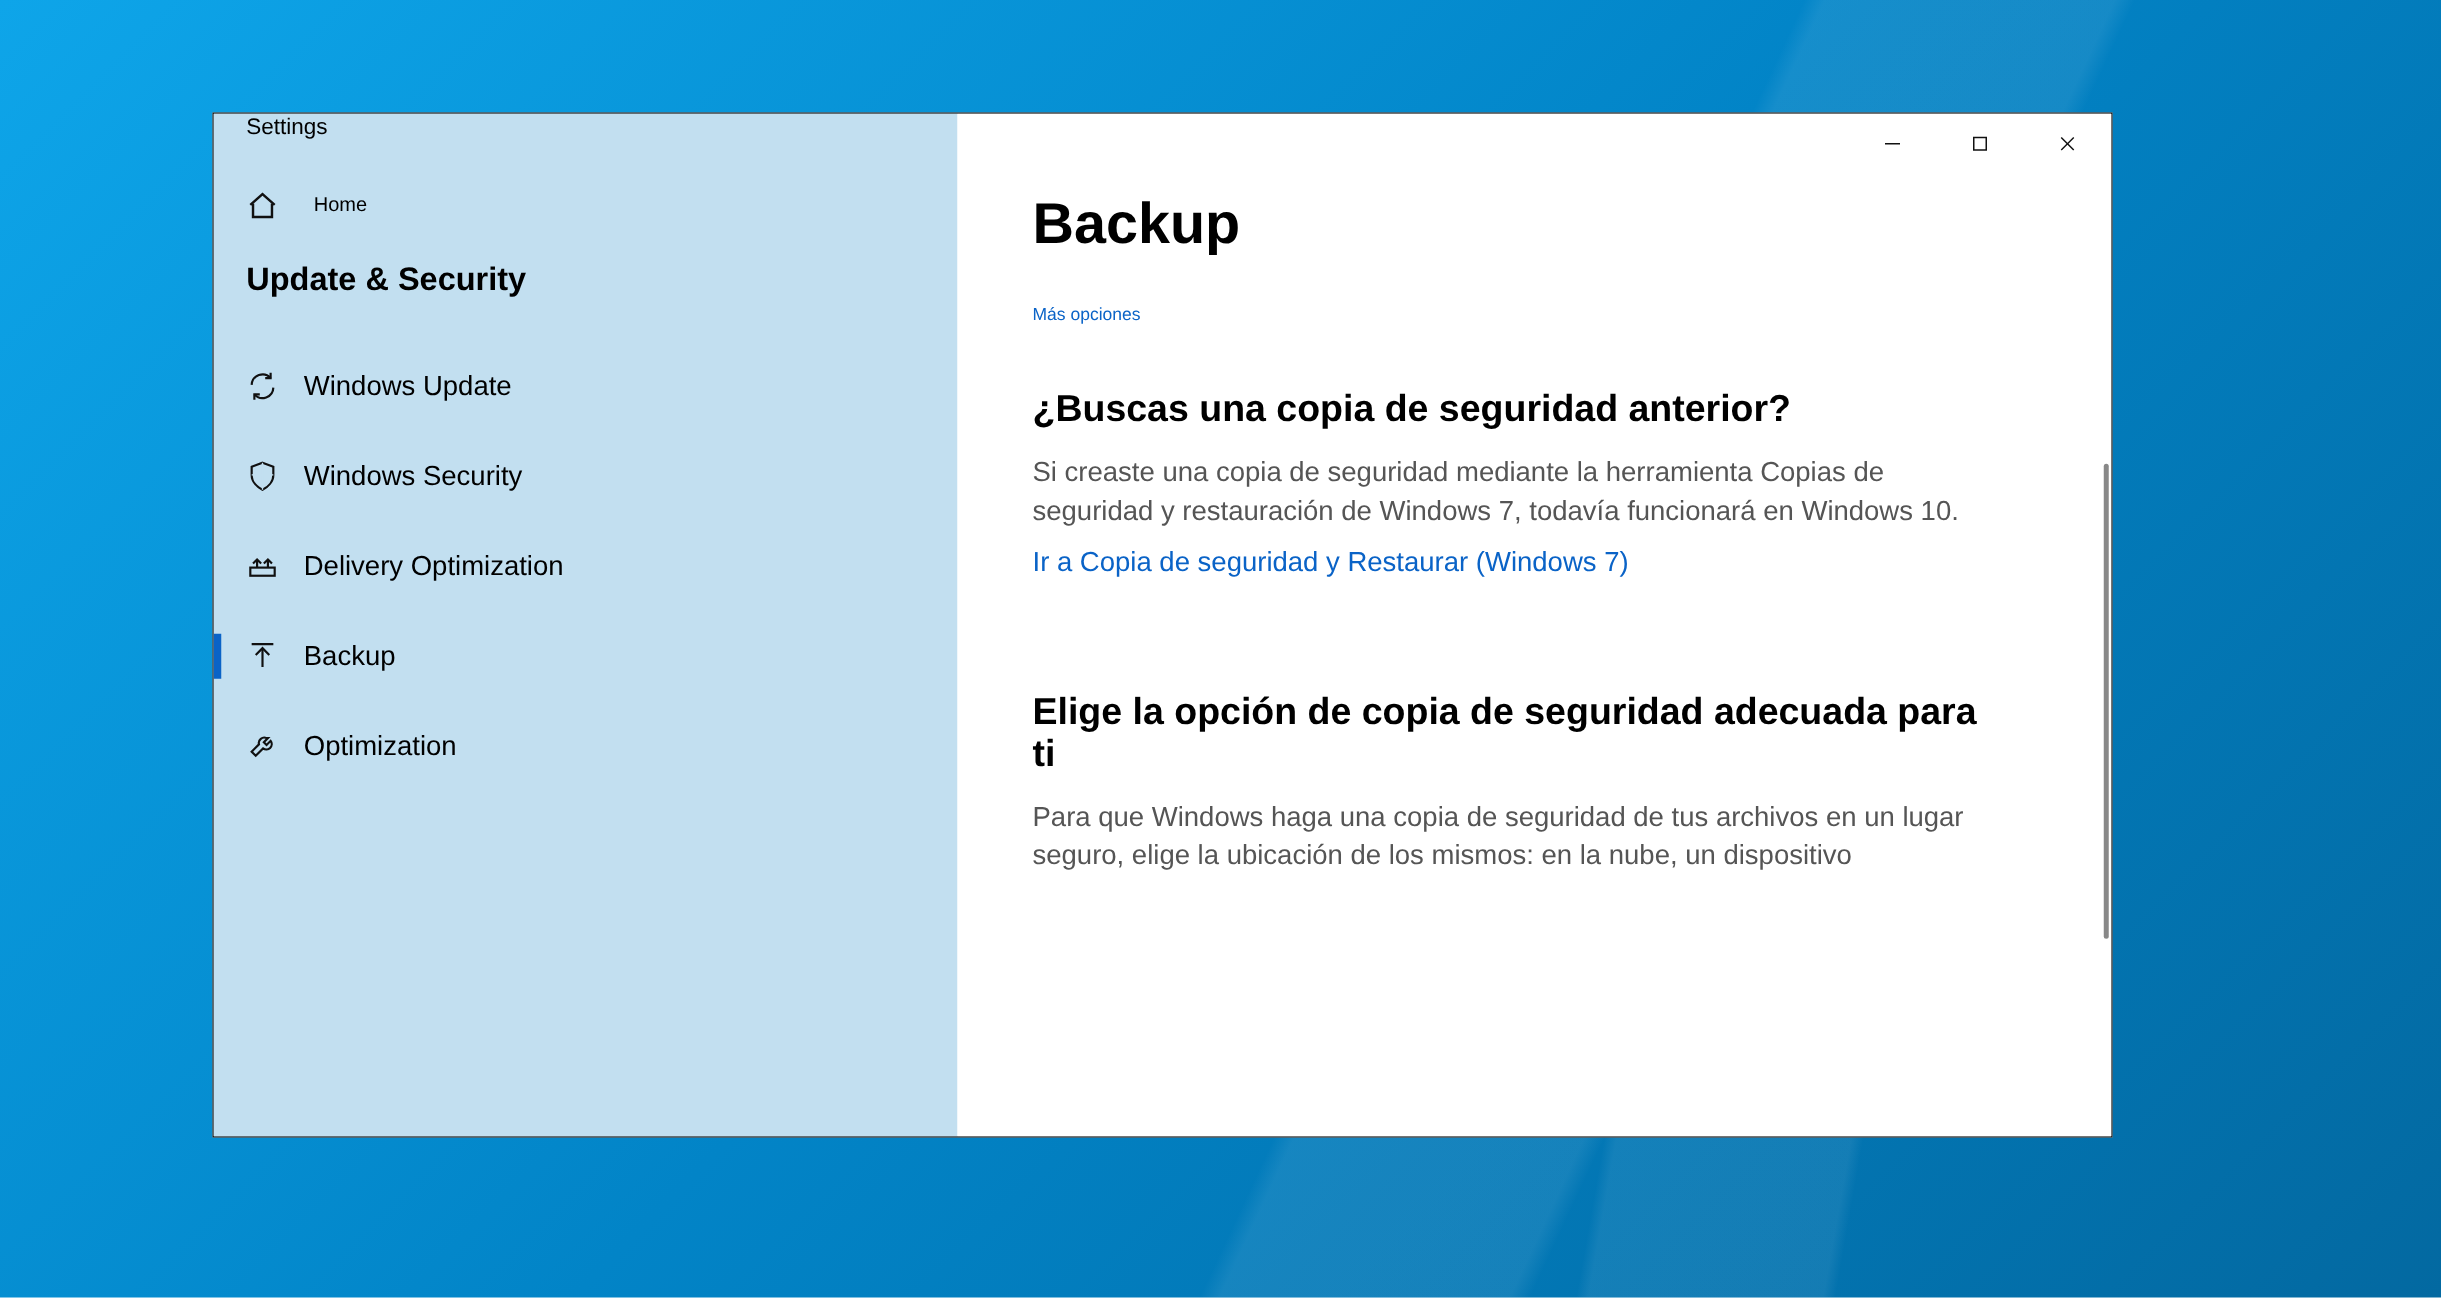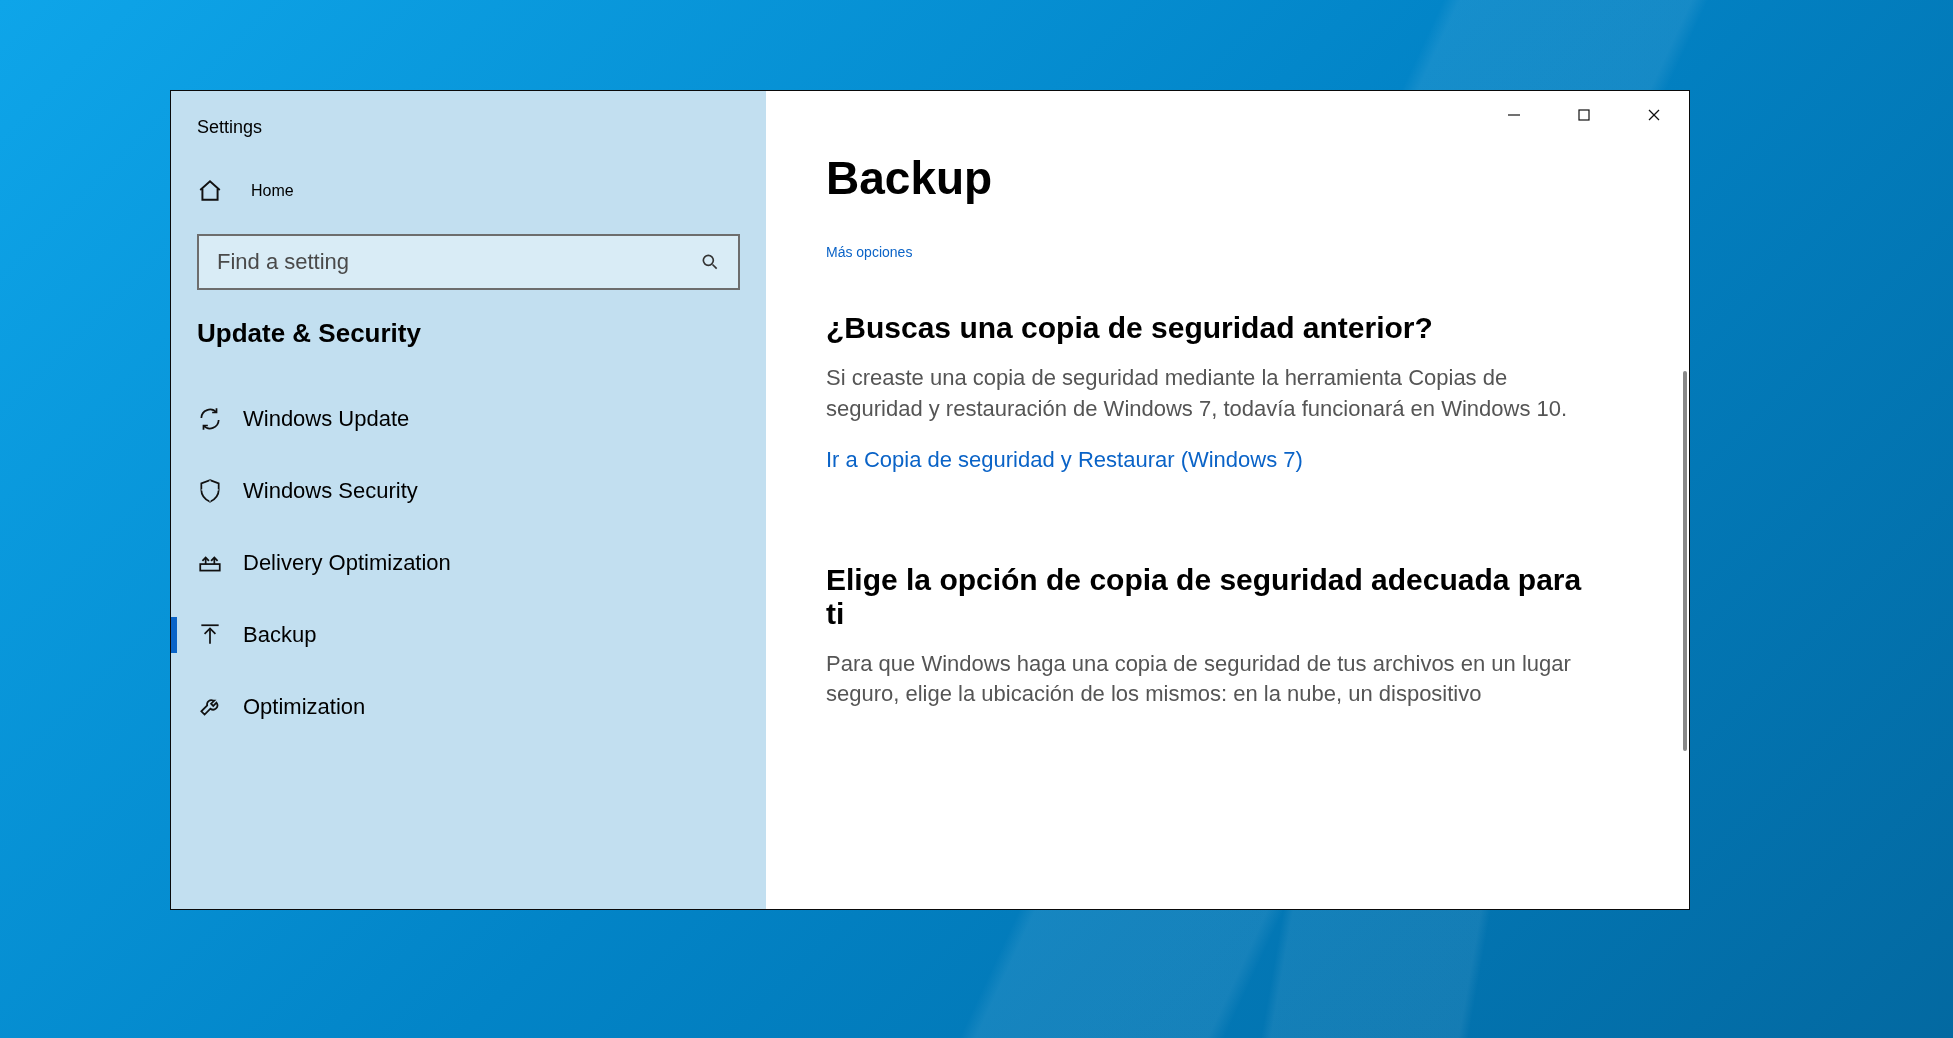--- a/index.html
+++ b/index.html
@@ -53,21 +53,21 @@
     flex: 1;
     display: flex;
     min-height: 0;
   }
 
   .sidebar {
     width: 595px;
     background: #c2dff0;
     display: flex;
     flex-direction: column;
-    padding-top: 26px;
+    padding-top: 0;
   }
   .app-title {
     font-size: 18px;
     padding: 0 26px 10px 26px;
     color: #000;
   }
   .home-row {
     display: flex; align-items: center; gap: 28px;
     padding: 30px 26px 30px 26px;
     font-size: 16px;
@@ -143,21 +143,21 @@
   }
   .section-p {
     font-size: 22px;
     color: #555;
     max-width: 760px;
     line-height: 1.4;
   }
   .section-link {
     color: #0a63c7;
     font-size: 22px;
-    margin-top: 22px;
+    margin-top: 12px;
     display: inline-block;
   }
   .scrollbar {
     position: absolute;
     right: 2px;
     top: 280px;
     width: 4px;
     height: 380px;
     background: #888;
     border-radius: 2px;
@@ -194,29 +194,20 @@
       <div class="home-row">
         <span class="icon">
           <svg viewBox="0 0 24 24" width="26" height="26" fill="none" stroke="#111" stroke-width="1.8">
             <path d="M3 11 L12 3 L21 11"></path>
               <path d="M5 10 V20 H19 V10"></path>
           </svg>
         </span>
         <span>Home</span>
       </div>
 
-      <div class="searchbox">
-        <input type="text" placeholder="Find a setting" style="">
-        <span class="icon">
-          <svg viewBox="0 0 24 24" width="20" height="20" fill="none" stroke="#333" stroke-width="2">
-            <circle cx="10" cy="10" r="6"></circle>
-              <line x1="15" y1="15" x2="20" y2="20"></line>
-          </svg>
-        </span>
-      </div>
 
       <div class="category-title">Update &amp; Security</div>
 
       <div class="nav">
 
         <div class="nav-item">
           <span class="icon">
             <svg viewBox="0 0 24 24">
                 <path d="M4 11a8 8 0 0 1 14-5"></path>
                 <polyline points="18 2 18 6 14 6"></polyline>

